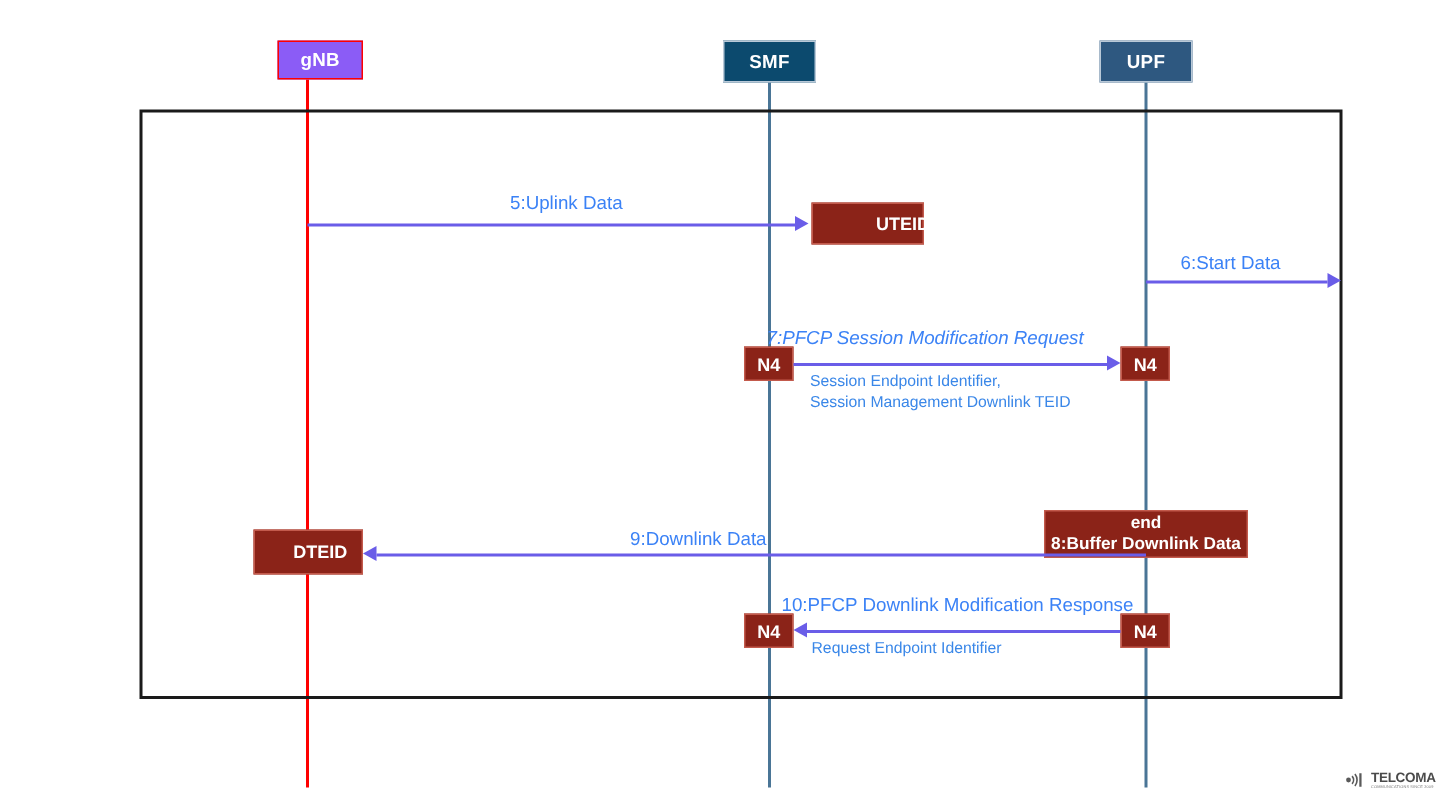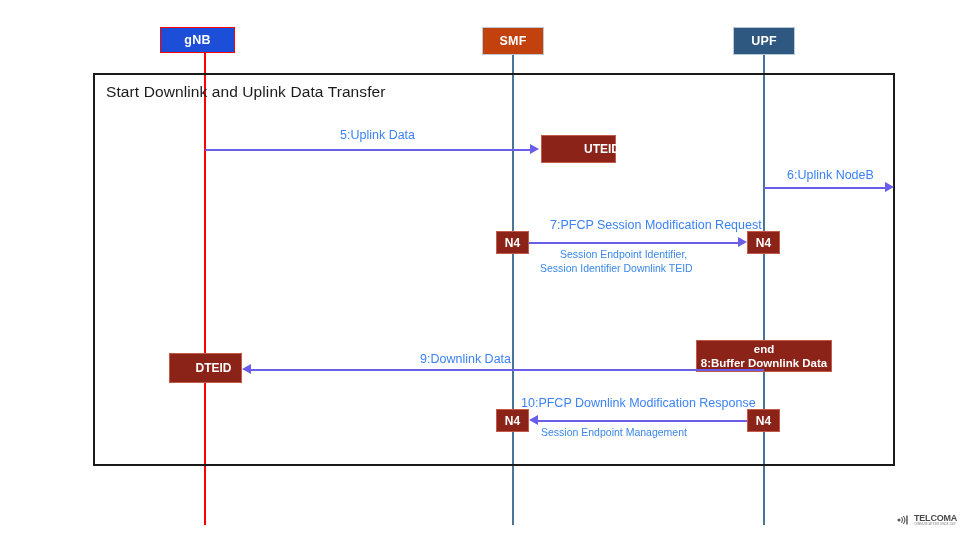--- a/index.html
+++ b/index.html
@@ -46,27 +46,27 @@
     box-sizing: border-box;
     display: flex;
     align-items: center;
     justify-content: center;
     color: #ffffff;
     font-size: 12.5px;
     font-weight: bold;
     letter-spacing: 0.2px;
   }
   .chip-gnb {
-    left: 160px; top: 27px; width: 75px; height: 26px;
-    background: #1d4ed8;
+    left: 185px; top: 27px; width: 57px; height: 26px;
+    background: #8b5cf6;
     border: 1px solid #fe0000;
   }
   .chip-smf {
     left: 482px; top: 27px; width: 62px; height: 28px;
-    background: #c2410c;
+    background: #0c4a6e;
     border: 1.4px solid #b9c9d8;
   }
   .chip-upf {
     left: 733px; top: 27px; width: 62px; height: 28px;
     background: #2e5880;
     border: 1.4px solid #b9c9d8;
   }
 
   
   .lifeline { width: 0; }
@@ -185,55 +185,54 @@
 
   <div class="abs lifeline ll-red"></div>
   <div class="abs lifeline ll-smf"></div>
   <div class="abs lifeline ll-upf"></div>
 
   <div class="abs node-chip chip-gnb">gNB</div>
   <div class="abs node-chip chip-smf">SMF</div>
   <div class="abs node-chip chip-upf">UPF</div>
 
   <div class="abs frame"></div>
-  <div class="abs frame-title">Start Downlink and Uplink Data Transfer</div>
 
   <div class="abs msg-label" style="left:340px; top:128px;">5:Uplink Data</div>
   <div class="abs msg-line" style="left:205px; top:149px; width:325px;"></div>
   <div class="abs arrow-head arrow-right" style="left:530px; top:143.5px;"></div>
   <div class="abs dred-box box-uteid">UTEID</div>
 
-  <div class="abs msg-label" style="left:787px; top:168px;">6:Uplink NodeB</div>
+  <div class="abs msg-label" style="left:787px; top:168px;">6:Start Data</div>
   <div class="abs msg-line" style="left:764px; top:187px; width:121px;"></div>
   <div class="abs arrow-head arrow-right" style="left:885px; top:181.5px;"></div>
 
-  <div class="abs msg-label" style="left:550px; top:218px;">7:PFCP Session Modification Request</div>
+  <div class="abs msg-label" style="left:511px; top:218px;font-style:italic;">7:PFCP Session Modification Request</div>
   <div class="abs dred-box box-n4-a">N4</div>
   <div class="abs dred-box box-n4-b">N4</div>
   <div class="abs msg-line" style="left:529px; top:242px; width:209px;"></div>
   <div class="abs arrow-head arrow-right" style="left:738px; top:236.5px;"></div>
-  <div class="abs msg-sub" style="left:540px; top:247px;margin-left:20px;">Session Endpoint Identifier,</div>
-  <div class="abs msg-sub" style="left:540px; top:261px;">Session Identifier Downlink TEID</div>
+  <div class="abs msg-sub" style="left:540px; top:247px;">Session Endpoint Identifier,</div>
+  <div class="abs msg-sub" style="left:540px; top:261px;">Session Management Downlink TEID</div>
 
   <div class="abs dred-box box-buffer">
     <span>end</span>
     <span>8:Buffer Downlink Data</span>
   </div>
 
   <div class="abs msg-label" style="left:420px; top:352px;">9:Downlink Data</div>
   <div class="abs msg-line" style="left:251px; top:369px; width:513px;"></div>
   <div class="abs arrow-head arrow-left" style="left:242px; top:363.5px;"></div>
   <div class="abs dred-box box-dteid">DTEID</div>
 
   <div class="abs msg-label" style="left:521px; top:396px;">10:PFCP Downlink Modification Response</div>
   <div class="abs dred-box box-n4-c">N4</div>
   <div class="abs dred-box box-n4-d">N4</div>
   <div class="abs msg-line" style="left:538px; top:420px; width:209px;"></div>
   <div class="abs arrow-head arrow-left" style="left:529px; top:414.5px;"></div>
-  <div class="abs msg-sub" style="left:541px; top:425px;">Session Endpoint Management</div>
+  <div class="abs msg-sub" style="left:541px; top:425px;">Request Endpoint Identifier</div>
 
   <div class="abs logo-wrap">
     <svg class="logo-mark" width="16" height="12" viewBox="0 0 16 12">
       <circle cx="3" cy="6" r="1.6" fill="#5a5a5a"></circle>
       <path d="M5.4 3.4 A4 4 0 0 1 5.4 8.6" stroke="#5a5a5a" stroke-width="1.1" fill="none"></path>
       <path d="M7.3 2 A6.4 6.4 0 0 1 7.3 10" stroke="#5a5a5a" stroke-width="1.1" fill="none"></path>
       <rect x="10.2" y="1.5" width="1.5" height="9" fill="#5a5a5a"></rect>
     </svg>
     <span class="logo-text">
       <span class="logo-name">TELCOMA</span>

